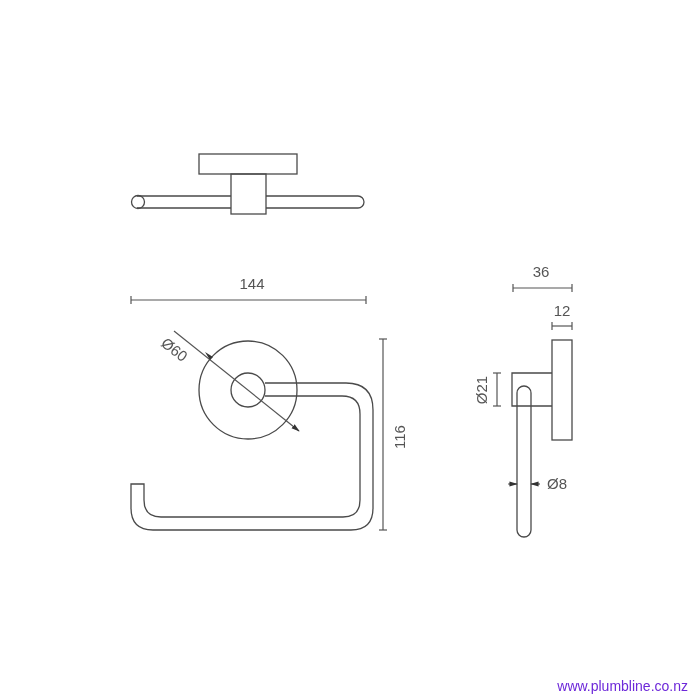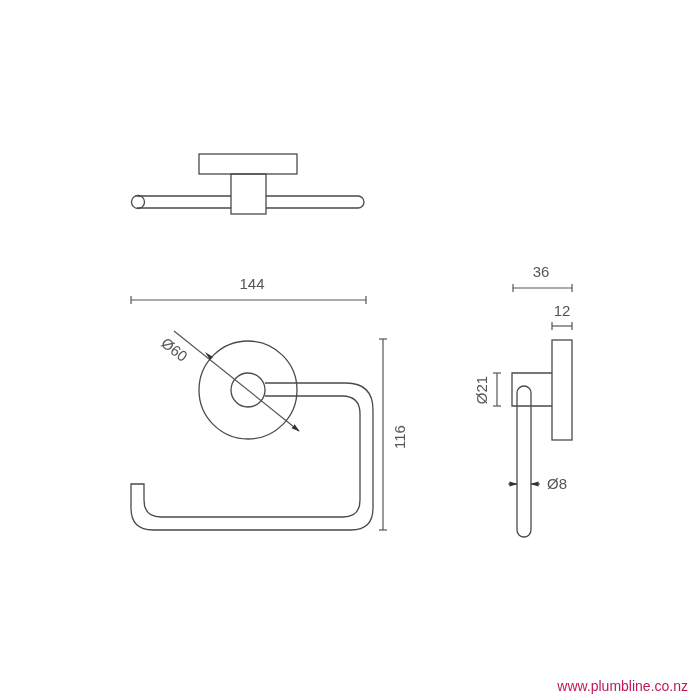--- a/index.html
+++ b/index.html
@@ -1,21 +1,21 @@
 <!DOCTYPE html>
 <html><head>
 <meta charset="utf-8">
 <style>
   html, body { margin: 0; padding: 0; background: #ffffff; }
   body { width: 700px; height: 700px; position: relative; overflow: hidden; }
   svg { position: absolute; left: 0; top: 0; }
   .ln { fill: none; stroke: #4a4a4a; stroke-width: 1.3; }
   .dim { fill: none; stroke: #555555; stroke-width: 1.2; }
   .lbl { font-family: "Liberation Sans", sans-serif; font-size: 15px; fill: #555555; }
-  .footer { position: absolute; right: 12px; bottom: 6px; font-family: "Liberation Sans", sans-serif; font-size: 14px; color: #be185d; }
+  .footer { position: absolute; right: 12px; bottom: 6px; font-family: "Liberation Sans", sans-serif; font-size: 14px; color: #6d28d9; }
 </style>
 </head>
 <body>
 
 <svg width="700" height="700" viewBox="0 0 700 700">
   <defs>
     <marker id="arr" viewBox="0 0 10 10" refX="9" refY="5" markerWidth="7" markerHeight="7" orient="auto-start-reverse">
       <path d="M0,2 L10,5 L0,8 z" fill="#333"></path>
     </marker>
   </defs>

